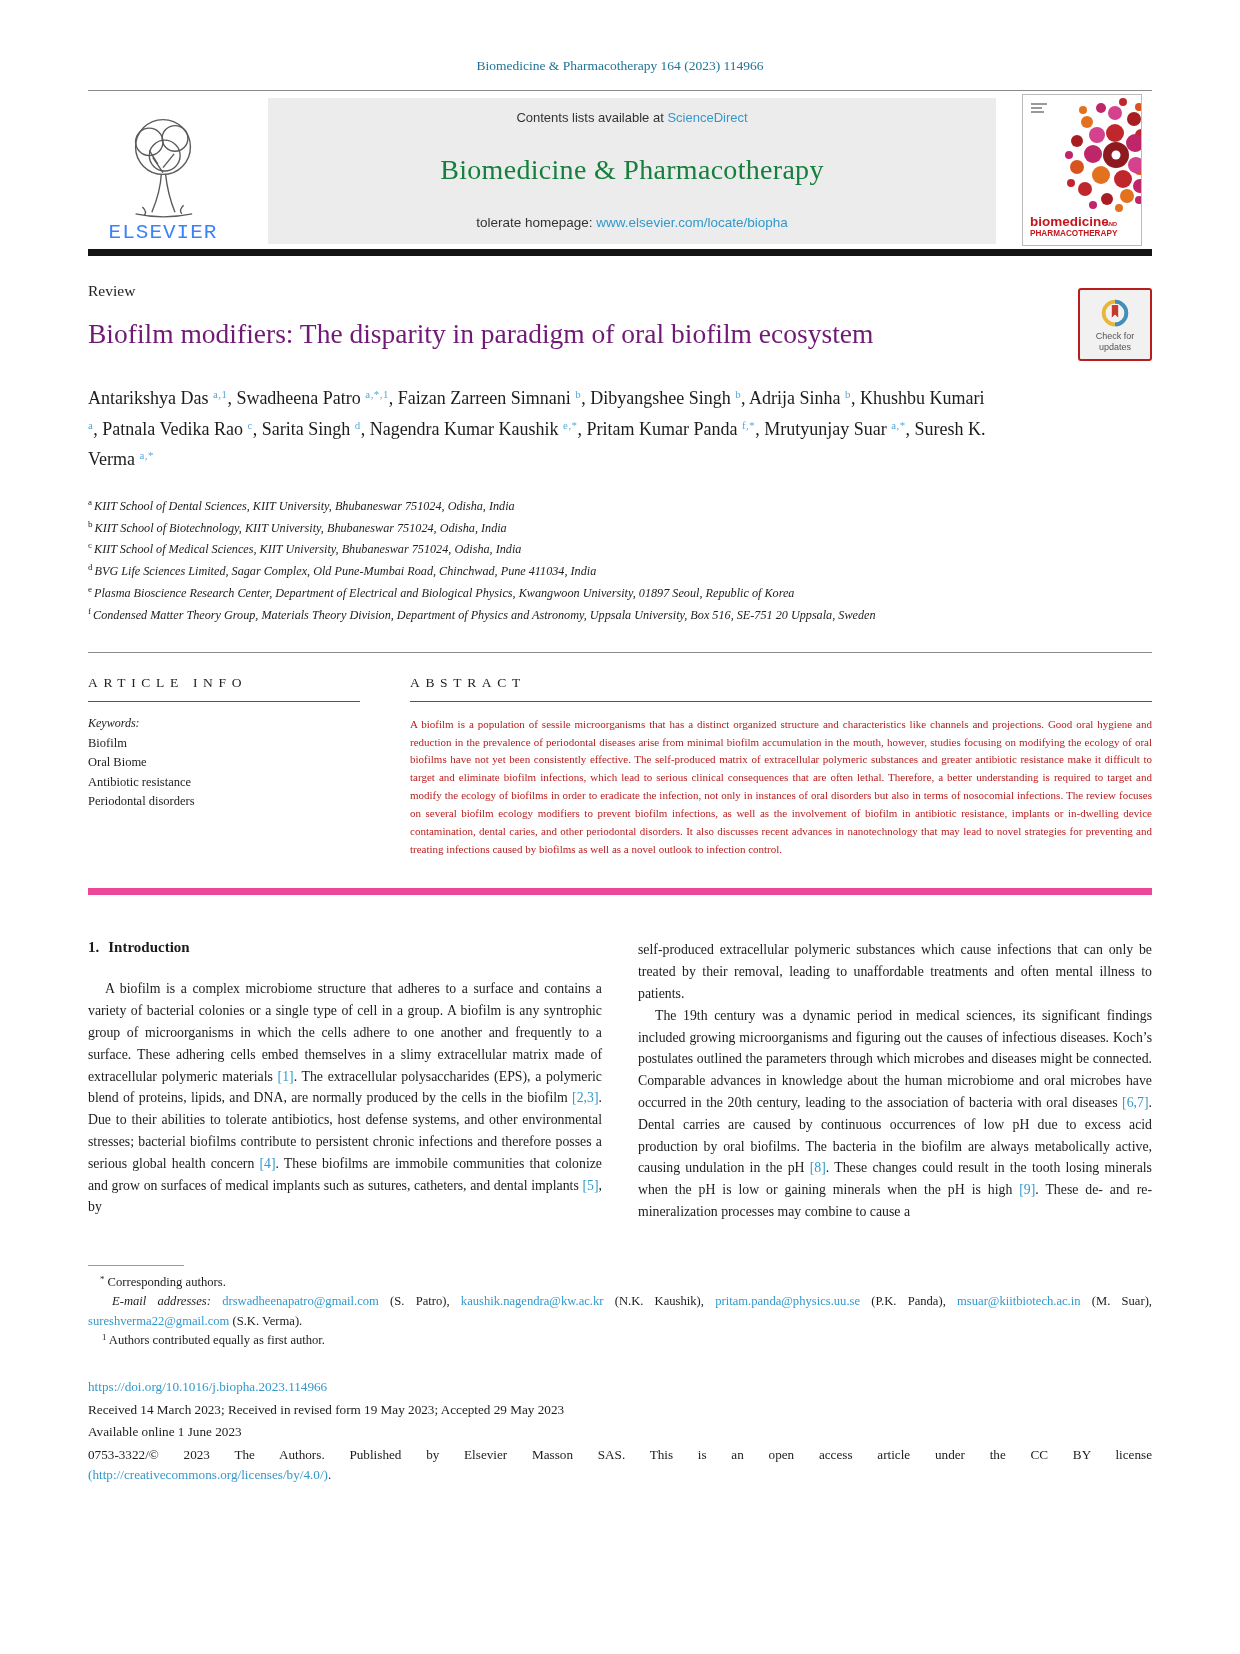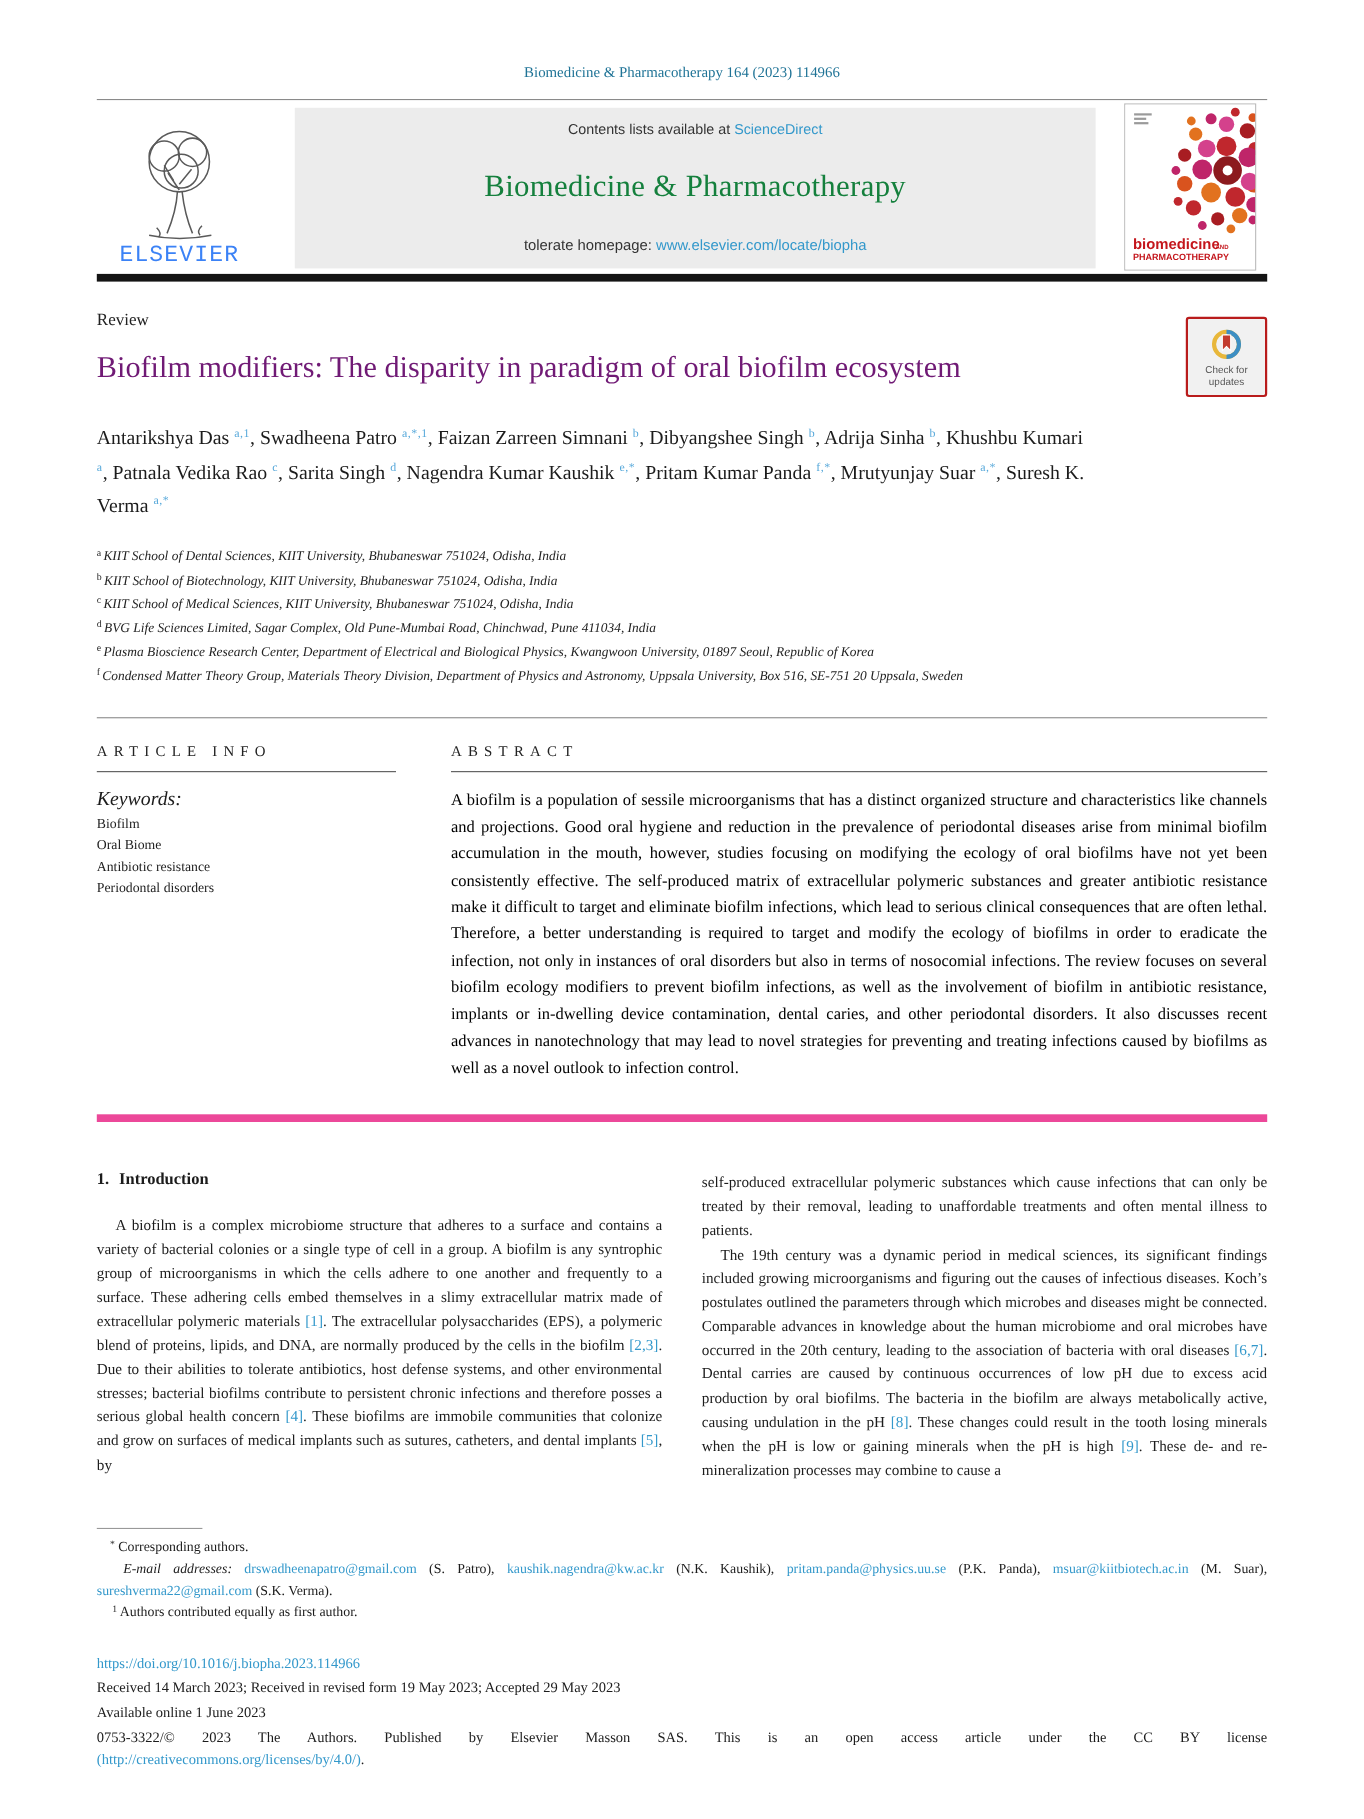--- a/index.html
+++ b/index.html
@@ -38,23 +38,23 @@
   .affiliations{margin-top:20px;}
   .aff-line{font-size:12.2px;font-style:italic;line-height:1.75;color:#222;}
   .aff-sup{font-size:9px;font-style:normal;vertical-align:0.5em;margin-right:2px;}
   
   .info-abstract-wrap{margin-top:26px;border-top:1px solid #8a8a8a;border-bottom:7px solid #ec4899;
                       display:flex;padding:22px 0 30px;}
   .info-col{width:272px;flex:none;}
   .abstract-col{flex:1;margin-left:50px;}
   .block-header{font-size:13.5px;letter-spacing:0.42em;color:#222;}
   .header-rule{border:none;border-top:1px solid #555;margin:10px 0 14px;}
-  .keywords-label{font-size:18px;font-style:italic;margin-bottom:3px;}
+  .keywords-label{font-size:12px;font-style:italic;margin-bottom:3px;}
   .keyword-item{font-size:12.5px;line-height:1.55;}
-  .abstract-text{font-size:15px;line-height:1.62;text-align:justify;color:#000000;}
+  .abstract-text{font-size:11px;line-height:1.62;text-align:justify;color:#b91c1c;}
   
   .body-cols{display:flex;gap:36px;margin-top:44px;}
   .col{flex:1;min-width:0;}
   .section-heading{font-size:15px;font-weight:bold;margin:0 0 22px;}
   .section-num{margin-right:9px;}
   .body-par{font-size:13.8px;line-height:1.58;text-align:justify;margin:0;}
   .indent{text-indent:17px;}
   
   .footnotes{margin-top:42px;font-size:12.6px;line-height:1.55;}
   .fn-rule{border:none;border-top:1px solid #999;width:96px;margin:0 0 7px;}

